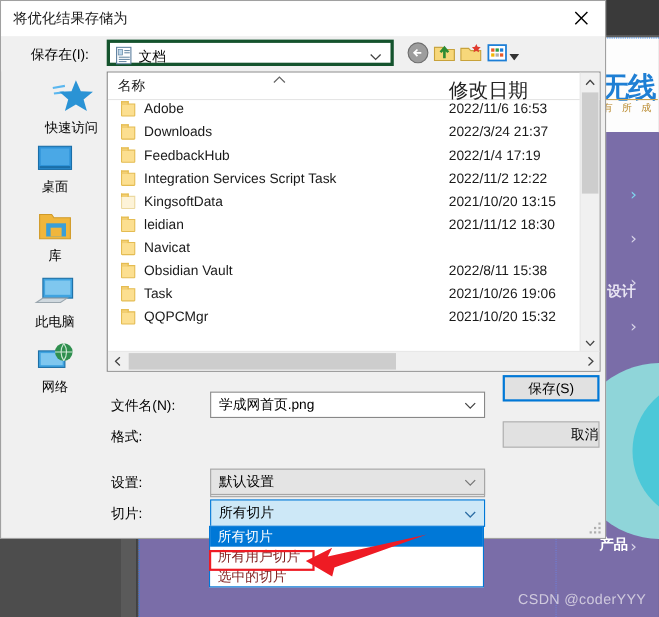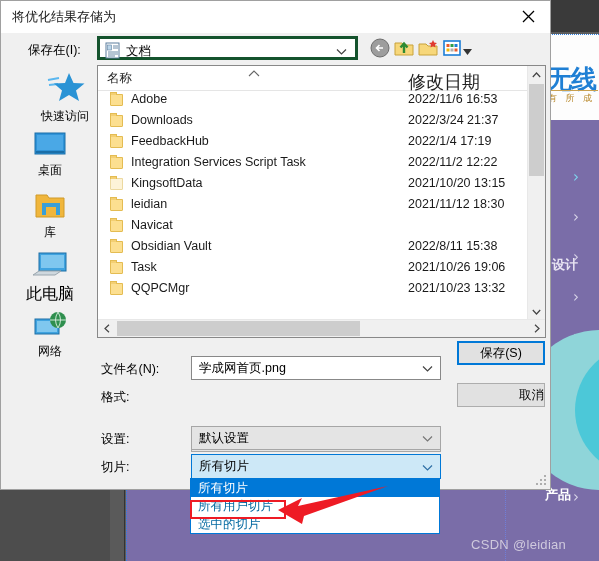--- a/index.html
+++ b/index.html
@@ -97,21 +97,21 @@
      box-sizing:border-box;display:flex;align-items:center;justify-content:center;font-size:12.5px;}
   .dbtn.primary{border:2px solid #0078d7;background:#e1e1e1;}
 
   
   #slices-combo{position:absolute;left:190px;top:453px;width:250px;height:25px;
      background:#cde8f7;border:1px solid #0078d7;box-sizing:border-box;}
   #slices-combo .val{position:absolute;left:7px;top:3px;font-size:12.5px;}
   #slices-combo .arr{position:absolute;right:7px;top:6px;}
   #dropdown{position:absolute;left:190px;top:478px;width:250px;height:56px;background:#fff;
      border:1px solid #0078d7;box-sizing:border-box;z-index:40;}
-  .ditem{position:relative;height:18px;font-size:12.5px;padding-left:7px;line-height:18px;color:#0369a1;}
+  .ditem{position:relative;height:18px;font-size:12.5px;padding-left:7px;line-height:18px;color:#7f1d1d;}
   .ditem.sel{background:#0078d7;color:#fff;}
   #redbox{position:absolute;left:190px;top:500px;width:96px;height:19px;
      border:2px solid #ee1b24;box-sizing:border-box;z-index:60;pointer-events:none;}
   #arrow-svg{position:absolute;left:276px;top:484px;z-index:55;}
   #grip{position:absolute;right:3px;bottom:3px;width:12px;height:12px;z-index:45;}
 </style>
 </head>
 <body>
 
 <div id="bg">
@@ -133,21 +133,21 @@
     <div class="chev" style="top:288px;">›</div>
     <div class="chev" style="top:328px;">›</div>
     <div class="chev" style="top:368px;">›</div>
   </div>
   <div id="bigcircle"></div>
   <div id="bigcircle2"></div>
   <div id="nav-cap2">设计</div>
   <div id="nav-cap">产品</div>
   <div id="slice-guide-l"></div>
   <div id="slice-guide-m"></div>
-  <div id="watermark">CSDN @leidian</div>
+  <div id="watermark">CSDN @coderYYY</div>
 </div>
 
 <div id="dialog">
 
   <div id="titlebar">
     <div id="dlg-title">将优化结果存储为</div>
     <div id="close-btn">
       <svg width="13" height="13" viewBox="0 0 13 13">
           <path d="M1 1 L12 12 M12 1 L1 12" stroke="#000" stroke-width="1.3" fill="none"></path>
         </svg>
@@ -261,21 +261,21 @@
           <span class="fdate">2022/8/11 15:38</span>
         </div>
         <div class="row">
           <span class="fld"></span>
           <span class="fname">Task</span>
           <span class="fdate">2021/10/26 19:06</span>
         </div>
         <div class="row">
           <span class="fld"></span>
           <span class="fname">QQPCMgr</span>
-          <span class="fdate">2021/10/23 13:32</span>
+          <span class="fdate">2021/10/20 15:32</span>
         </div>
       </div>
 
     <div id="vsb">
       <div id="vsb-up">
         <svg width="9" height="6" viewBox="0 0 9 6">
             <path d="M.8 5 L4.5 1 L8.2 5" stroke="#444" stroke-width="1.2" fill="none"></path>
           </svg>
       </div>
       <div id="vsb-thumb"></div>
@@ -324,21 +324,21 @@
         <rect x="14" y="16" width="10" height="8" fill="#f0b63c"></rect>
       </svg>
       <div style="font-size:12px;">库</div>
     </div>
     <div style="position:absolute;left:0;top:186px;width:78px;text-align:center;">
       <svg width="40" height="30" viewBox="0 0 40 30">
         <rect x="9" y="2" width="27" height="18" fill="#3fa3e0" stroke="#1d6fa5"></rect>
         <rect x="11" y="4" width="23" height="13" fill="#7fc7ef"></rect>
         <path d="M3 24 h22 l6 -4 H9 z" fill="#cfd8de" stroke="#9aa6ae"></path>
       </svg>
-      <div style="font-size:16px;">此电脑</div>
+      <div style="font-size:12px;">此电脑</div>
     </div>
     <div style="position:absolute;left:0;top:246px;width:78px;text-align:center;">
       <svg width="40" height="30" viewBox="0 0 40 30">
         <rect x="5" y="8" width="24" height="15" fill="#3fa3e0" stroke="#1d6fa5"></rect>
         <rect x="7" y="10" width="20" height="11" fill="#7fc7ef"></rect>
         <circle cx="28" cy="9" r="8" fill="#2f8f4e"></circle>
         <path d="M20 9 h16 M28 1 q5 8 0 16 M28 1 q-5 8 0 16" stroke="#cfe8d6" stroke-width="1" fill="none"></path>
       </svg>
       <div style="font-size:12px;margin-top:-1px;">网络</div>
     </div>

